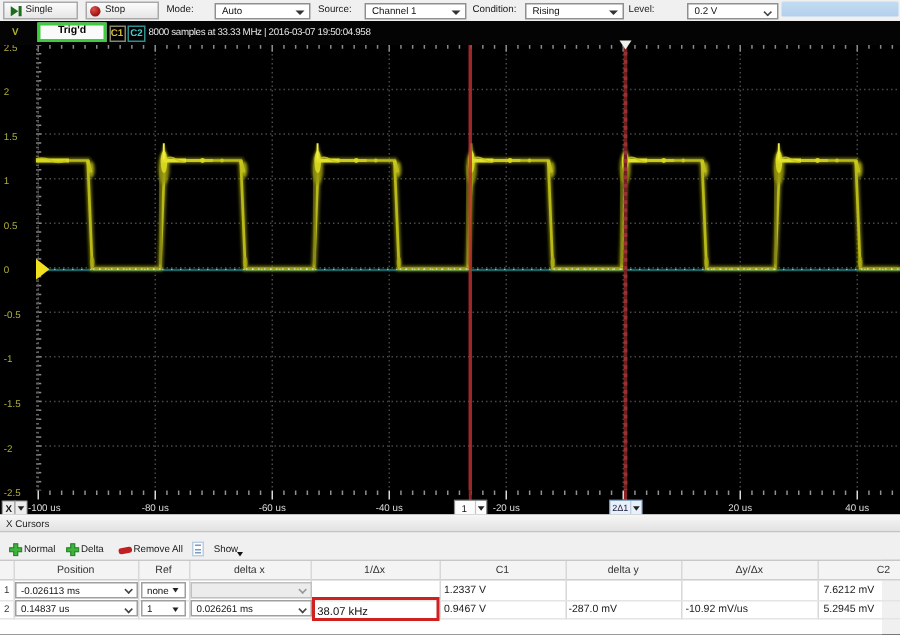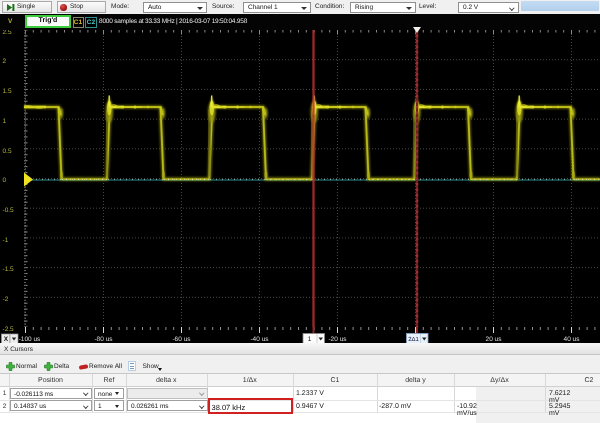--- a/index.html
+++ b/index.html
@@ -536,21 +536,21 @@
 <div class="abs" style="left:78.5px;top:364.5px;width:9px;height:3.5px;border-radius:1.8px;background:#c02020;transform:rotate(-10deg);"></div>
 <div class="lbl" style="left:89px;top:363.5px;">Remove All</div>
 <div class="abs" style="left:127.5px;top:361px;width:8.5px;height:10px;background:#fdfdfd;border:1px solid #b9cde4;">
   <div style="margin:1.4px 1px 0 1px;height:1.1px;background:#7a9cc0;"></div>
   <div style="margin:1.4px 1px 0 1px;height:1.1px;background:#7a9cc0;"></div>
   <div style="margin:1.4px 1px 0 1px;height:1.1px;background:#7a9cc0;"></div>
 </div>
 <div class="lbl" style="left:142.5px;top:363.5px;">Show</div>
 <div class="abs" style="left:158px;top:367.5px;width:0;height:0;border-left:2.6px solid transparent;border-right:2.6px solid transparent;border-top:3.2px solid #111;"></div>
 
-<div class="abs" style="left:0;top:373px;width:476px;height:50px;background:#fff;">
+<div class="abs" style="left:0;top:373px;width:588px;height:50px;background:#fff;">
 <div class="abs" style="left:0;top:0;width:600px;height:1px;background:#c8c8c8;"></div>
 <div class="abs" style="left:0;top:1px;width:600px;height:13px;background:#f4f4f4;border-bottom:1px solid #cfcfcf;"></div>
 <div class="abs" style="left:9px;top:4px;width:83px;text-align:center;font-size:7px;color:#333;">Position</div>
 <div class="abs" style="left:92px;top:4px;width:34px;text-align:center;font-size:7px;color:#333;">Ref</div>
 <div class="abs" style="left:126px;top:4px;width:80.5px;text-align:center;font-size:7px;color:#333;">delta x</div>
 <div class="abs" style="left:206.5px;top:4px;width:86.5px;text-align:center;font-size:7px;color:#333;">1/Δx</div>
 <div class="abs" style="left:293px;top:4px;width:84px;text-align:center;font-size:7px;color:#333;">C1</div>
 <div class="abs" style="left:377px;top:4px;width:77px;text-align:center;font-size:7px;color:#333;">delta y</div>
 <div class="abs" style="left:454px;top:4px;width:91px;text-align:center;font-size:7px;color:#333;">Δy/Δx</div>
 <div class="abs" style="left:545px;top:4px;width:88px;text-align:center;font-size:7px;color:#333;">C2</div>

